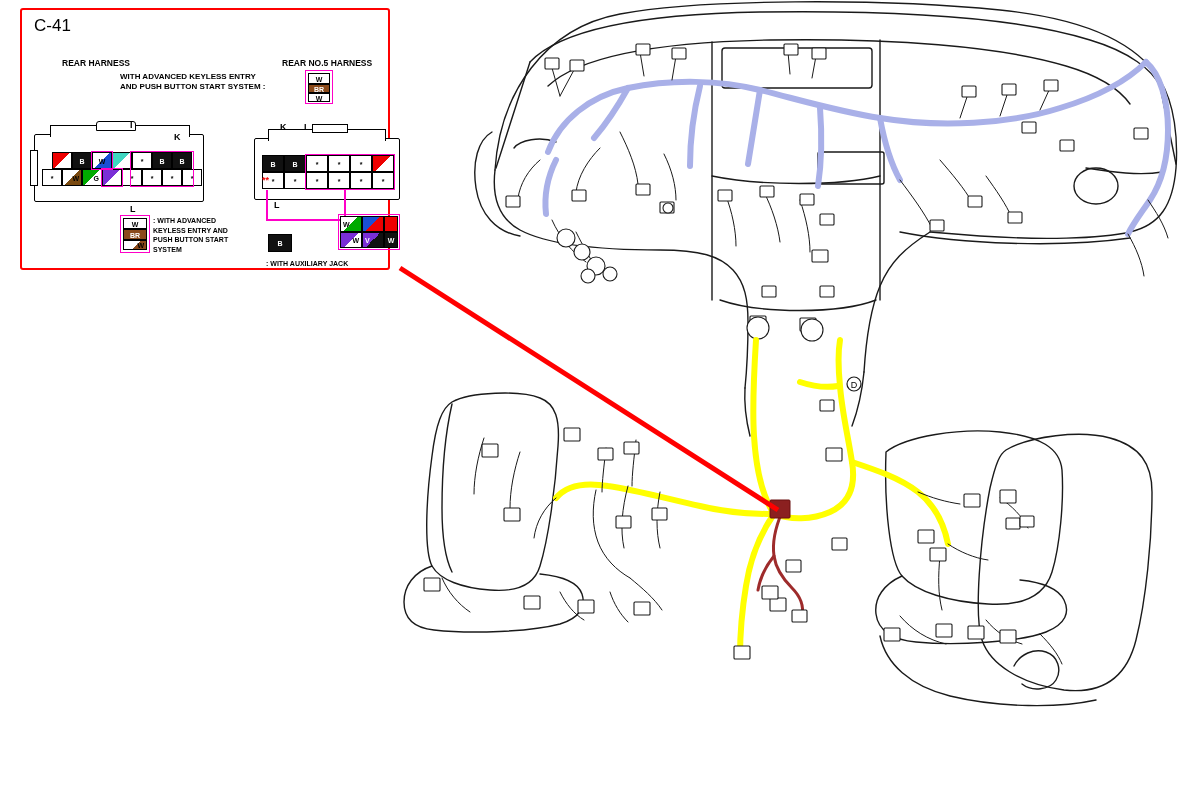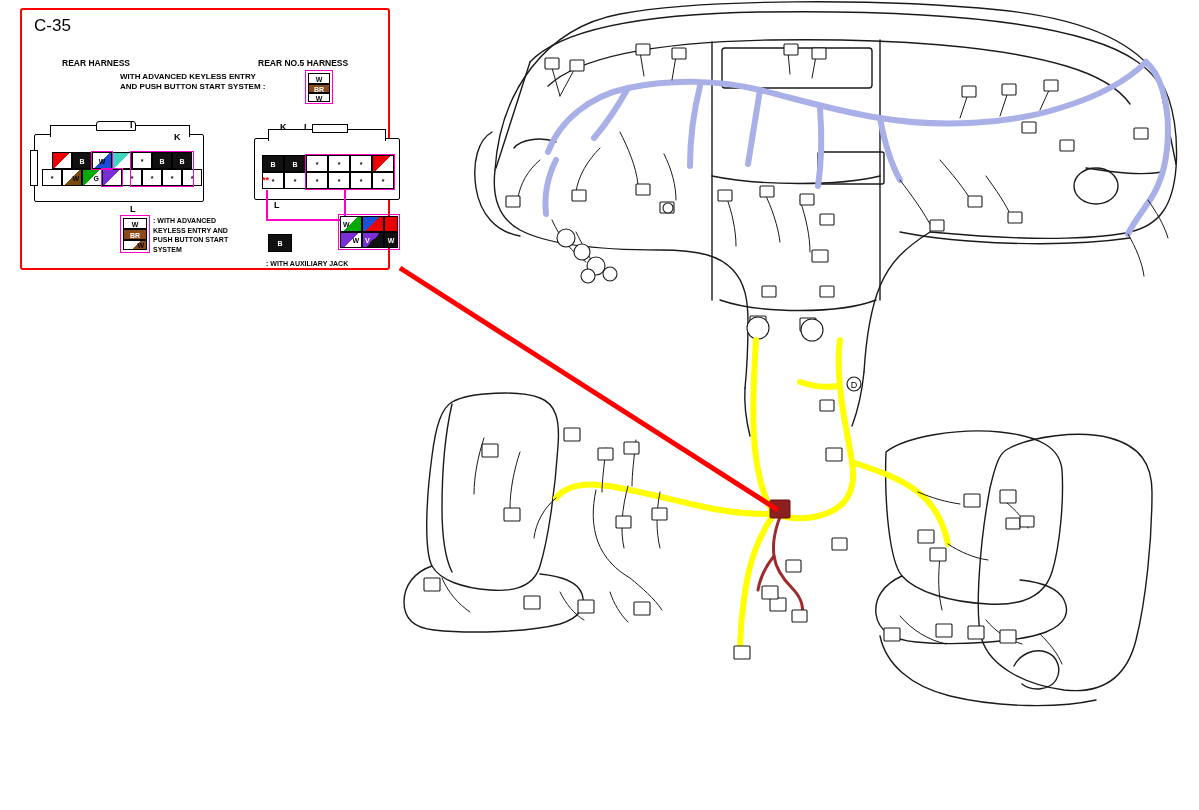--- a/index.html
+++ b/index.html
@@ -54,21 +54,21 @@
     color: #000;
   }
   .callout .lbl-left {
     position: absolute;
     left: 40px; top: 48px;
     font-size: 8.5px;
     font-weight: bold;
   }
   .callout .lbl-right {
     position: absolute;
-    left: 236px; top: 48px;
+    left: 260px; top: 48px;
     font-size: 8.5px;
     font-weight: bold;
   }
 
   
   .cell {
     position: absolute;
     box-sizing: border-box;
     border: 1px solid #000;
     background: #fff;
@@ -370,21 +370,21 @@
 
     <g>
       <circle cx="854" cy="384" r="7" fill="#ffffff" stroke="#1a1a1a" stroke-width="1.2"></circle>
       <text x="854" y="388" font-size="9" font-family="Liberation Sans, sans-serif" text-anchor="middle" fill="#000">D</text>
     </g>
 
     <line x1="400" y1="268" x2="778" y2="510" stroke="#ff0000" stroke-width="5"></line>
   </svg>
 
   <div class="callout">
-    <div class="cid">C-35</div>
+    <div class="cid">C-41</div>
     <div class="lbl-left">REAR HARNESS</div>
     <div class="lbl-right">REAR NO.5 HARNESS</div>
 
     <div class="tiny" style="left:98px; top:62px; width:170px; font-size:8px; line-height:10px;">WITH ADVANCED KEYLESS ENTRY<br>AND PUSH BUTTON START SYSTEM :</div>
 
     <div class="magenta-box" style="left:283px; top:60px; width:28px; height:34px;"></div>
     <div class="cell" style="left:286px; top:63px; width:22px; height:11px; background:#fff;">
         <span class="t">W</span>
       </div>
     <div class="cell" style="left:286px; top:74px; width:22px; height:9px; background:#8b4a1a; color:#fff;">

